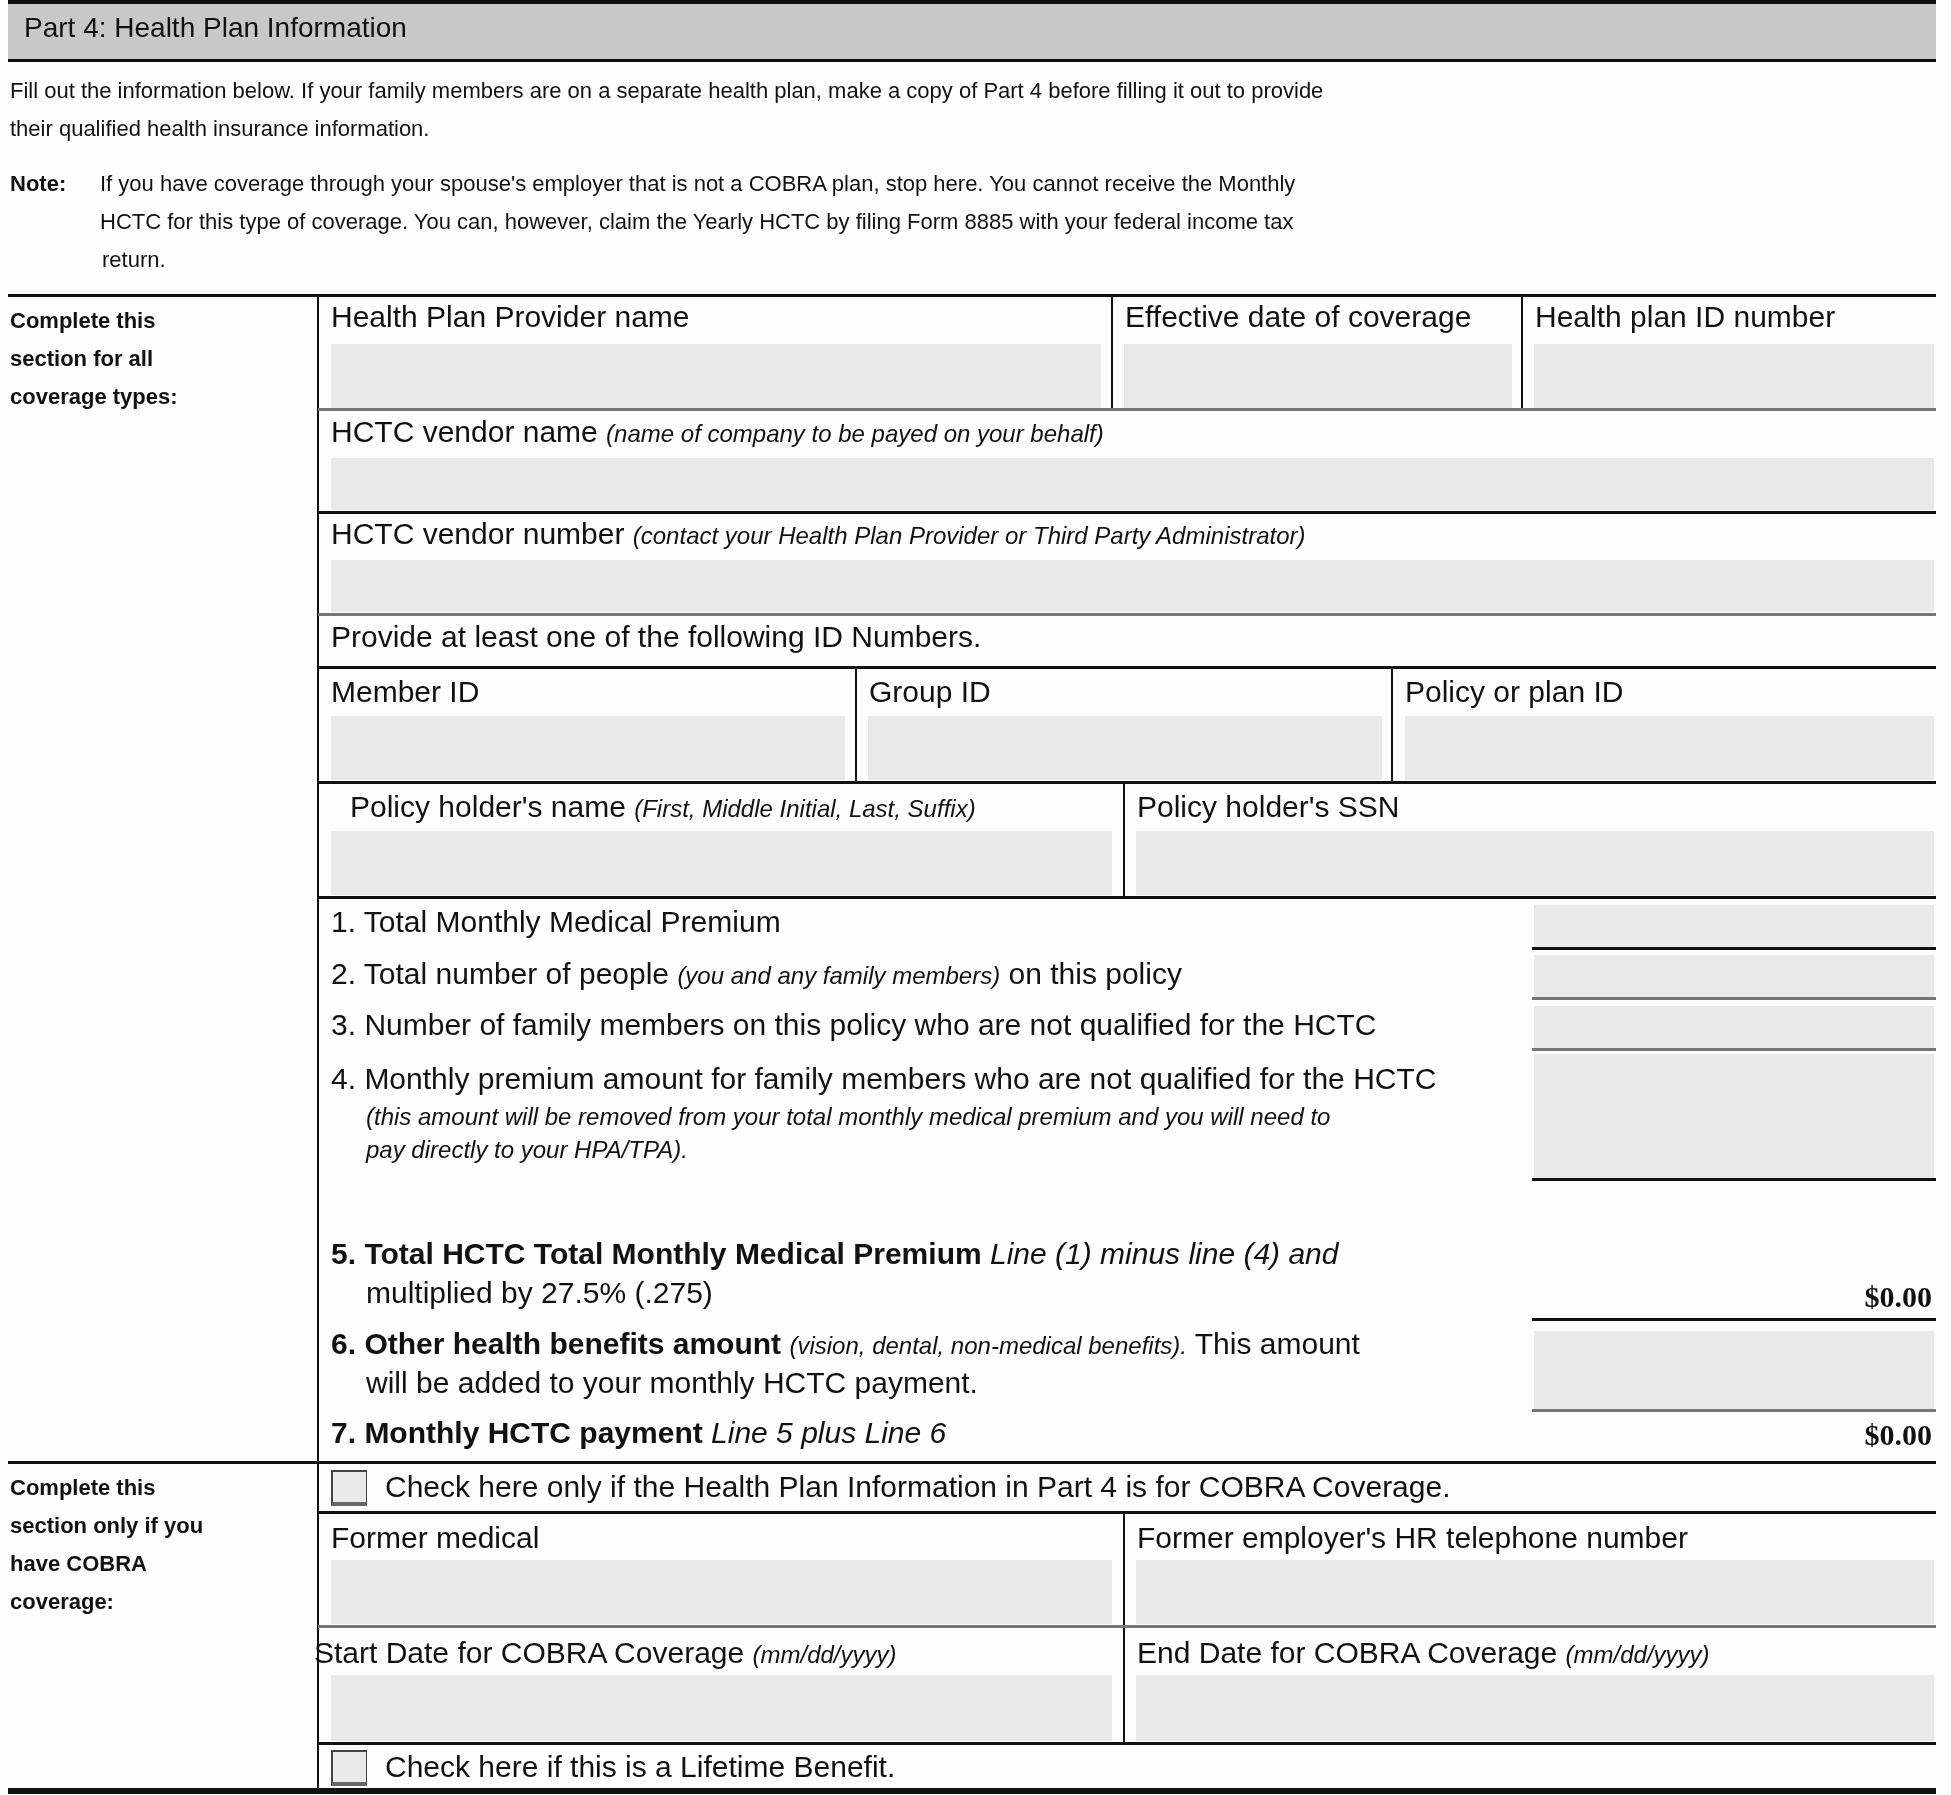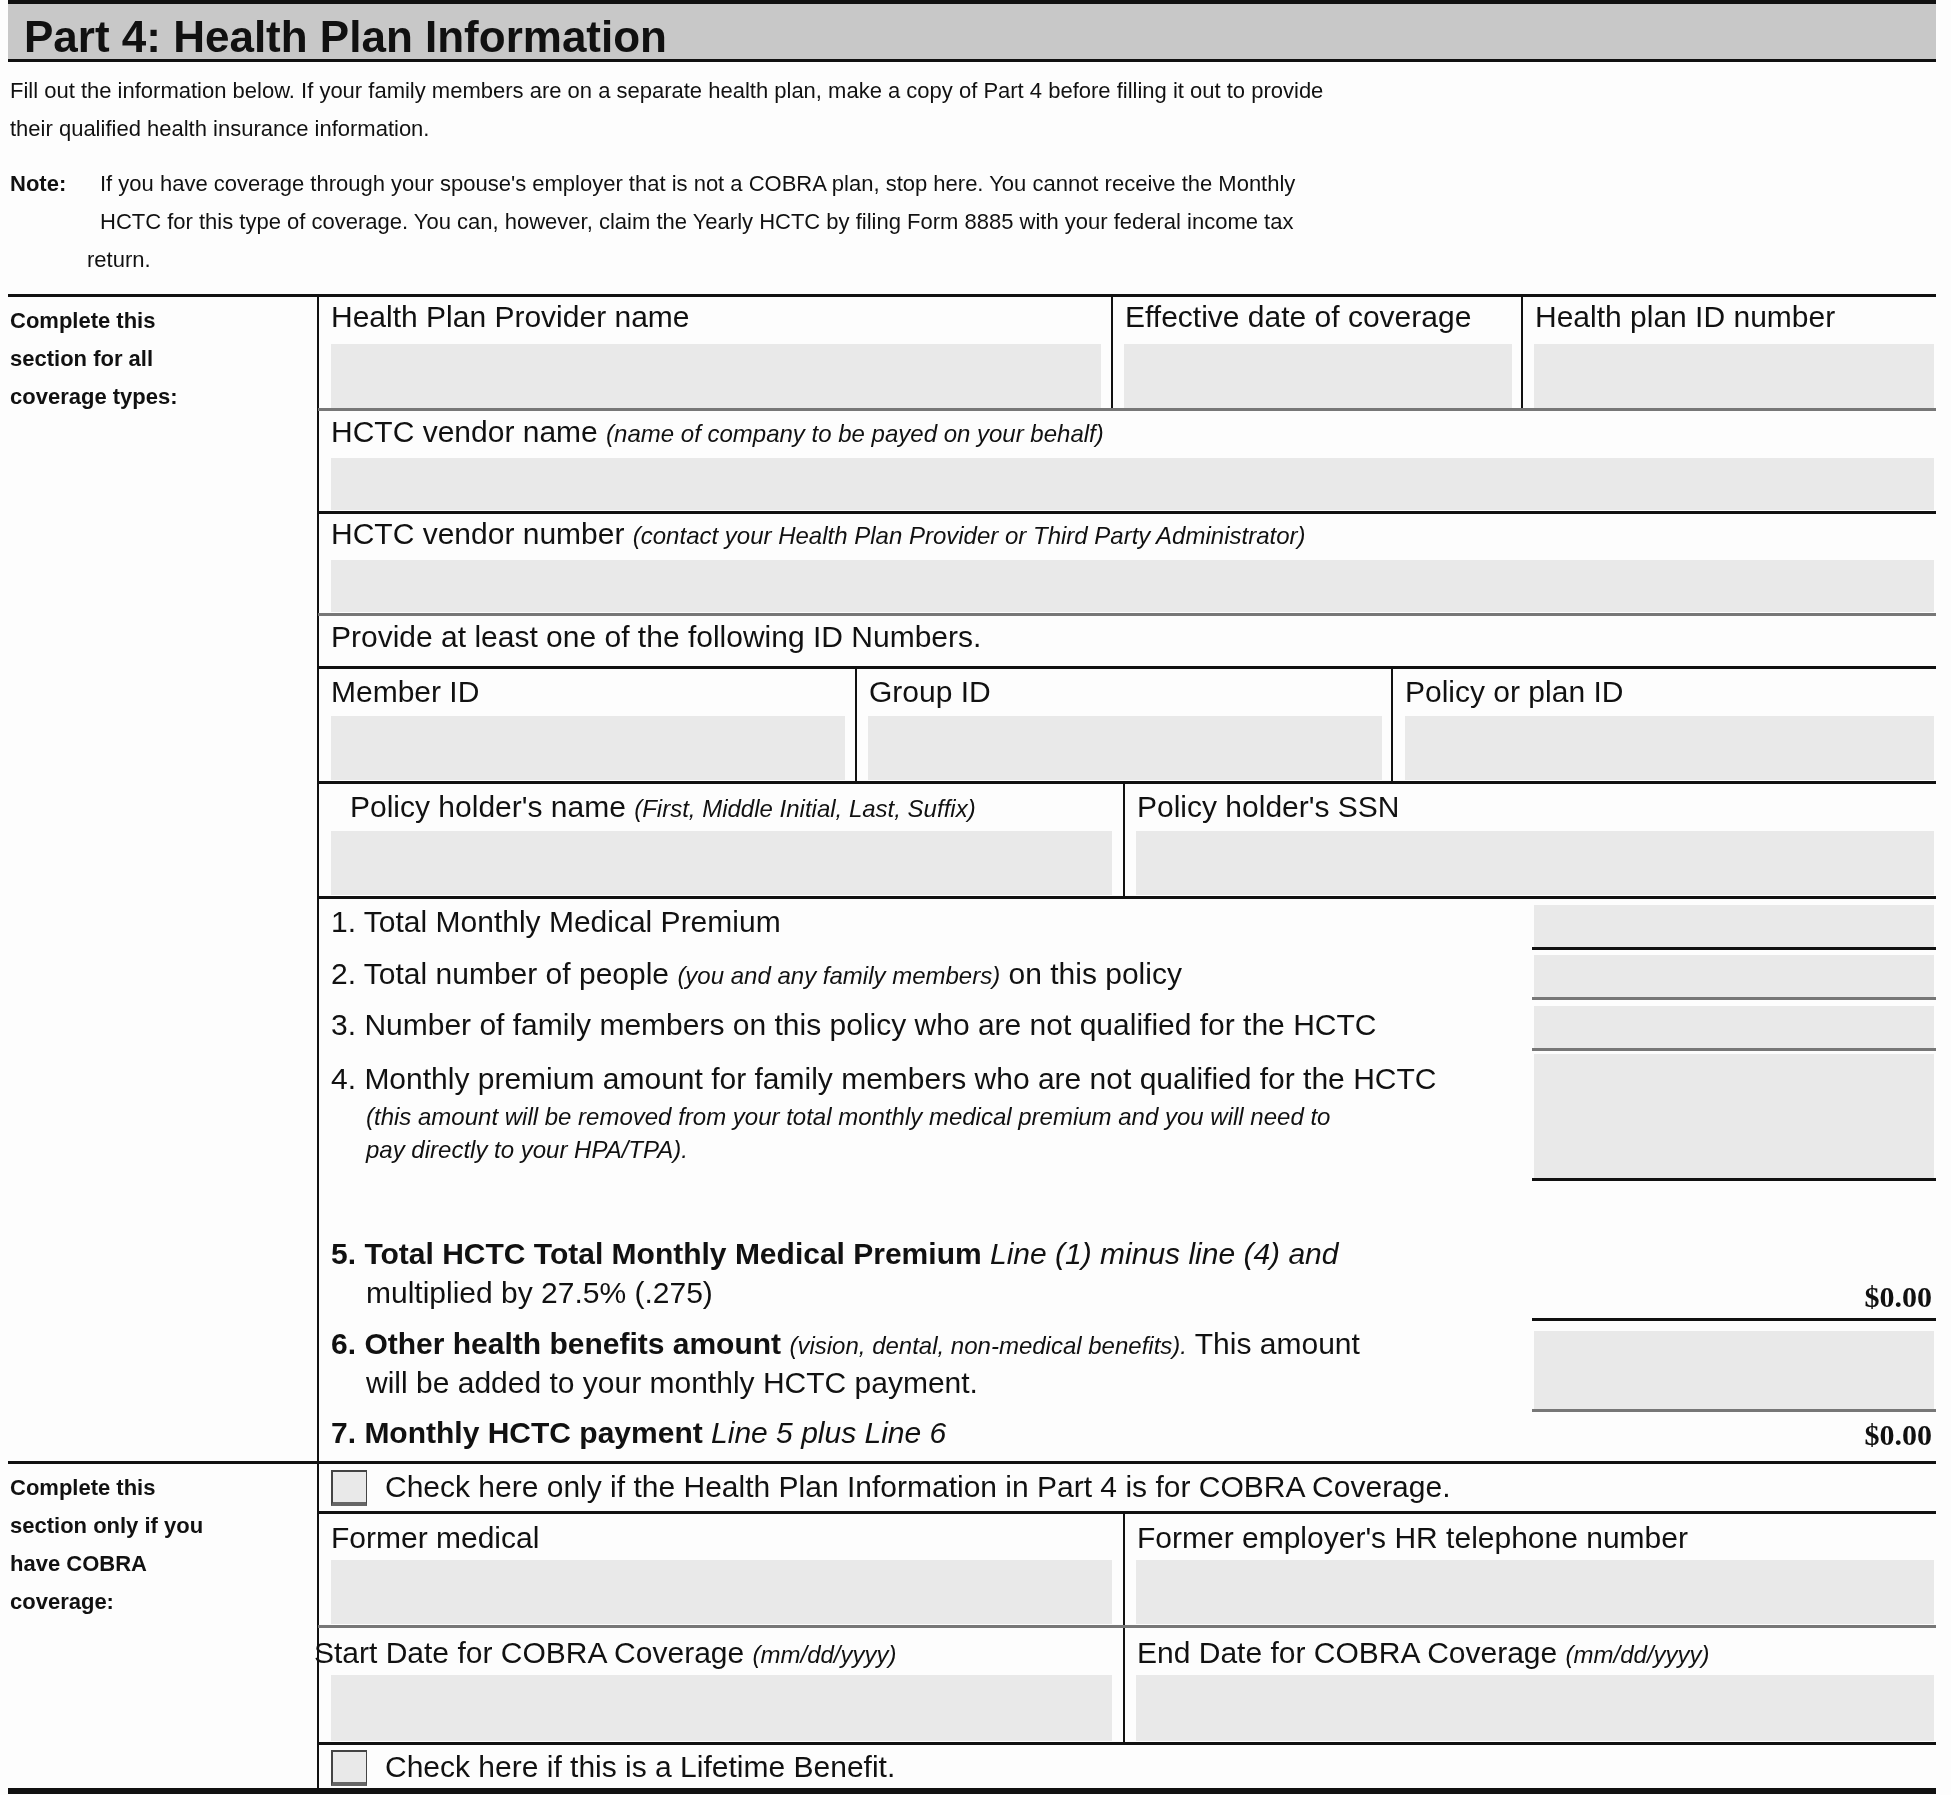--- a/index.html
+++ b/index.html
@@ -1,19 +1,19 @@
 <!DOCTYPE html>
 <html><head>
 <meta charset="utf-8">
 <style>
 *{box-sizing:border-box;margin:0;padding:0}
 body{width:1951px;height:1795px;background:#fdfdfd;font-family:"Liberation Sans",sans-serif;color:#111;position:relative;overflow:hidden;font-stretch:condensed}
 .abs{position:absolute}
 .hdr{left:8px;top:0;width:1928px;height:62px;background:#c8c8c8;border-top:4px solid #111;border-bottom:3px solid #111}
-.hdr span{position:absolute;left:16px;top:8px;font-size:44px;font-weight:bold}
+.hdr span{position:absolute;left:16px;top:8px;font-size:28px;font-weight:normal}
 .txt{font-size:22px;line-height:38px;white-space:nowrap}
 .it{font-style:italic;font-size:24px}
 .hl{background:#111;height:3px}
 .thin{background:#777;height:3px}
 .vl{background:#111;width:2px}
 .fld{background:#e9e9e9}
 .lbl{font-size:30px;white-space:nowrap}
 .bold{font-weight:bold}
 .amt{font-family:"Liberation Serif",serif;font-weight:bold;font-size:30px;text-align:right}
 .cb{width:36px;height:36px;border:2px solid #444;background:#e9e9e9;border-right-width:1px;border-bottom:4px solid #666}
@@ -23,21 +23,21 @@
 
 <div class="abs hdr">
     <span>Part 4: Health Plan Information</span>
   </div>
 
 <div class="abs txt" style="left:10px;top:72px">Fill out the information below. If your family members are on a separate health plan, make a copy of Part 4 before filling it out to provide</div>
 <div class="abs txt" style="left:10px;top:110px">their qualified health insurance information.</div>
 <div class="abs txt bold" style="left:10px;top:165px">Note:</div>
 <div class="abs txt" style="left:100px;top:165px">If you have coverage through your spouse's employer that is not a COBRA plan, stop here. You cannot receive the Monthly</div>
 <div class="abs txt" style="left:100px;top:203px">HCTC for this type of coverage. You can, however, claim the Yearly HCTC by filing Form 8885 with your federal income tax</div>
-<div class="abs txt" style="left:87px;top:241px">return.</div>
+<div class="abs txt" style="left:102px;top:241px">return.</div>
 
 <div class="abs hl" style="left:8px;top:294px;width:1928px"></div>
 <div class="abs vl" style="left:317px;top:295px;height:1498px"></div>
 <div class="abs hl" style="left:8px;top:1461px;width:1928px"></div>
 <div class="abs" style="left:8px;top:1788px;width:1928px;height:6px;background:#111"></div>
 
 <div class="abs txt bold" style="left:10px;top:302px;line-height:38px">
 <div>Complete this</div>
     <div>section for all</div>
     <div>coverage types:</div>

